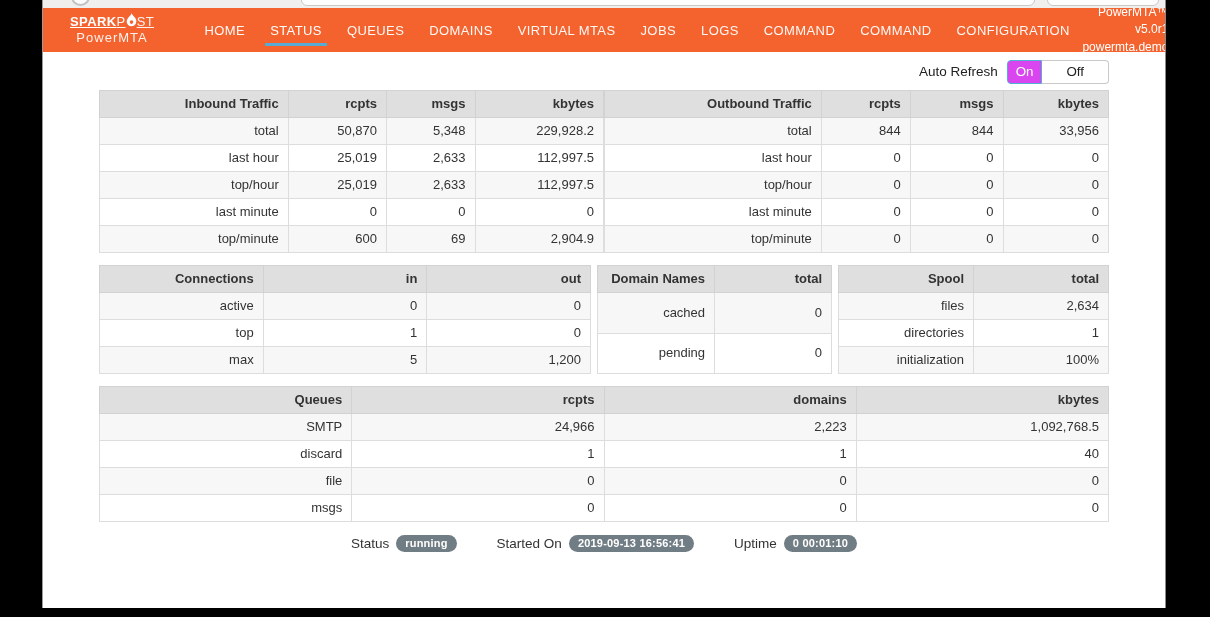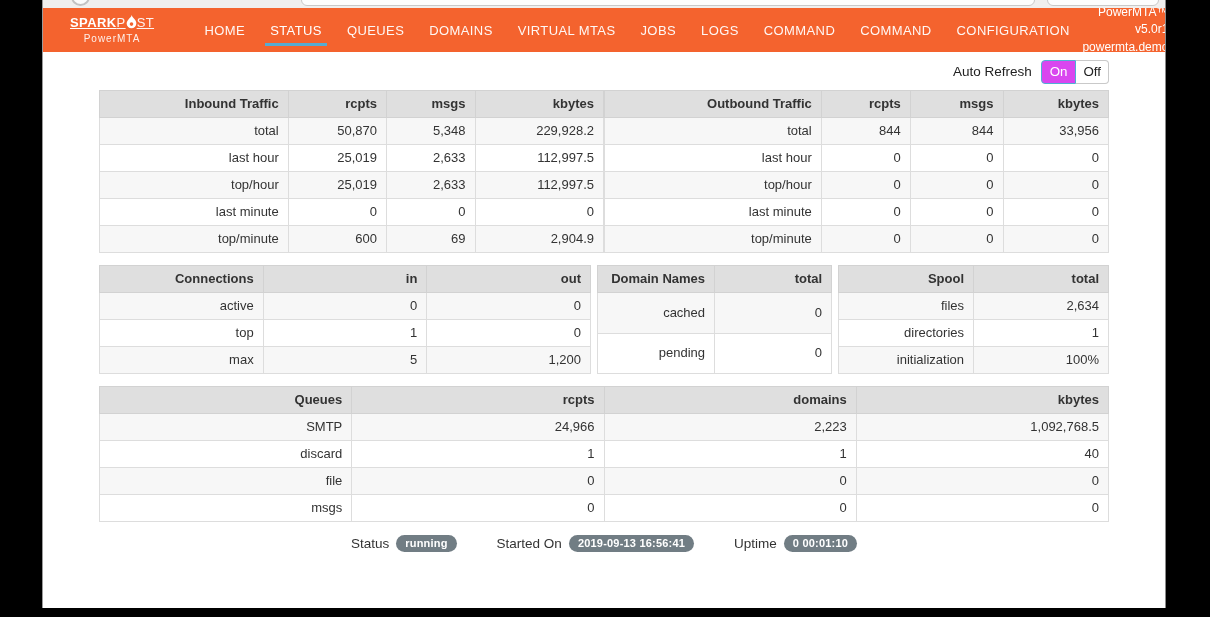--- a/index.html
+++ b/index.html
@@ -18,38 +18,38 @@
   .chrome-box { position: absolute; left: 1004px; top: -15px; width: 112px; height: 21px;
                    border: 1px solid #c9c9c9; border-radius: 6px; background: #fdfdfd; }
 
   
   .navbar { height: 44px; background: #f4632e; display: flex; align-items: center; color: #fff; }
   .logo { margin-left: 27px; text-align: center; line-height: 1.1; cursor: pointer; }
   .logo-top { font-size: 13px; letter-spacing: .4px; white-space: nowrap; display:flex; align-items:center;text-decoration:underline; }
   .logo-bold { font-weight: 700; }
   .logo-light { font-weight: 400; opacity: .92; }
   .logo-top svg { margin: -3px -1px 0; }
-  .logo-sub { font-size: 10px; letter-spacing: 1px; opacity: .9; margin-top: 2px; }
+  .logo-sub { font-size: 13px; letter-spacing: 1px; opacity: .9; margin-top: 2px; }
   .nav-items { display: flex; list-style: none; margin-left: 38px; align-items: center; }
   .nav-items li { position: relative; margin: 0 12.5px; font-size: 13px; letter-spacing: .4px;
                   color: rgba(255,255,255,.95); padding: 5px 0; cursor: pointer; white-space: nowrap; }
   .nav-items li.active { color: #fff; }
   .nav-items li.active::after { content:""; position: absolute; left: -5px; right: -5px; bottom: -3px;
                   height: 3px; background: #57abd2; }
   .nav-right { margin-left: auto; margin-right: 7px; text-align: right; font-size: 12px; line-height: 1.45; }
 
   
   .content { padding: 8px 56px 0; }
   .autorefresh { display: flex; justify-content: flex-end; align-items: center; height: 23px; margin-bottom: 7px; }
   .ar-label { font-size: 13.5px; color: #222; margin-right: 9px; }
   .toggle { display: inline-flex; font-size: 12.5px; }
   .toggle .t-on { background: #d946ef; color: #fff; border: 1px solid #4fb0d4;
                   border-radius: 4px 0 0 4px; padding: 3px 8px 4px; cursor: pointer; font-weight: 400; }
   .toggle .t-off { background: #fff; color: #222; border: 1px solid #c9c9c9; border-left: none;
-                  border-radius: 0 4px 4px 0; padding: 3px 7px 4px; cursor: pointer; }
+                  border-radius: 0 4px 4px 0; padding: 3px 24px 4px; cursor: pointer; }
 
   .row { margin-bottom: 12px; }
   .row1 { display: flex; }
   .row1 table { flex: 1; }
   .row2 { display: flex; justify-content: space-between; gap: 6px; }
   .t-conn { width: 494px; }
   .t-dn { width: 236px; }
   .t-spool { width: 272px; border-radius: 6px; }
   .row3 table { width: 100%; }
 

